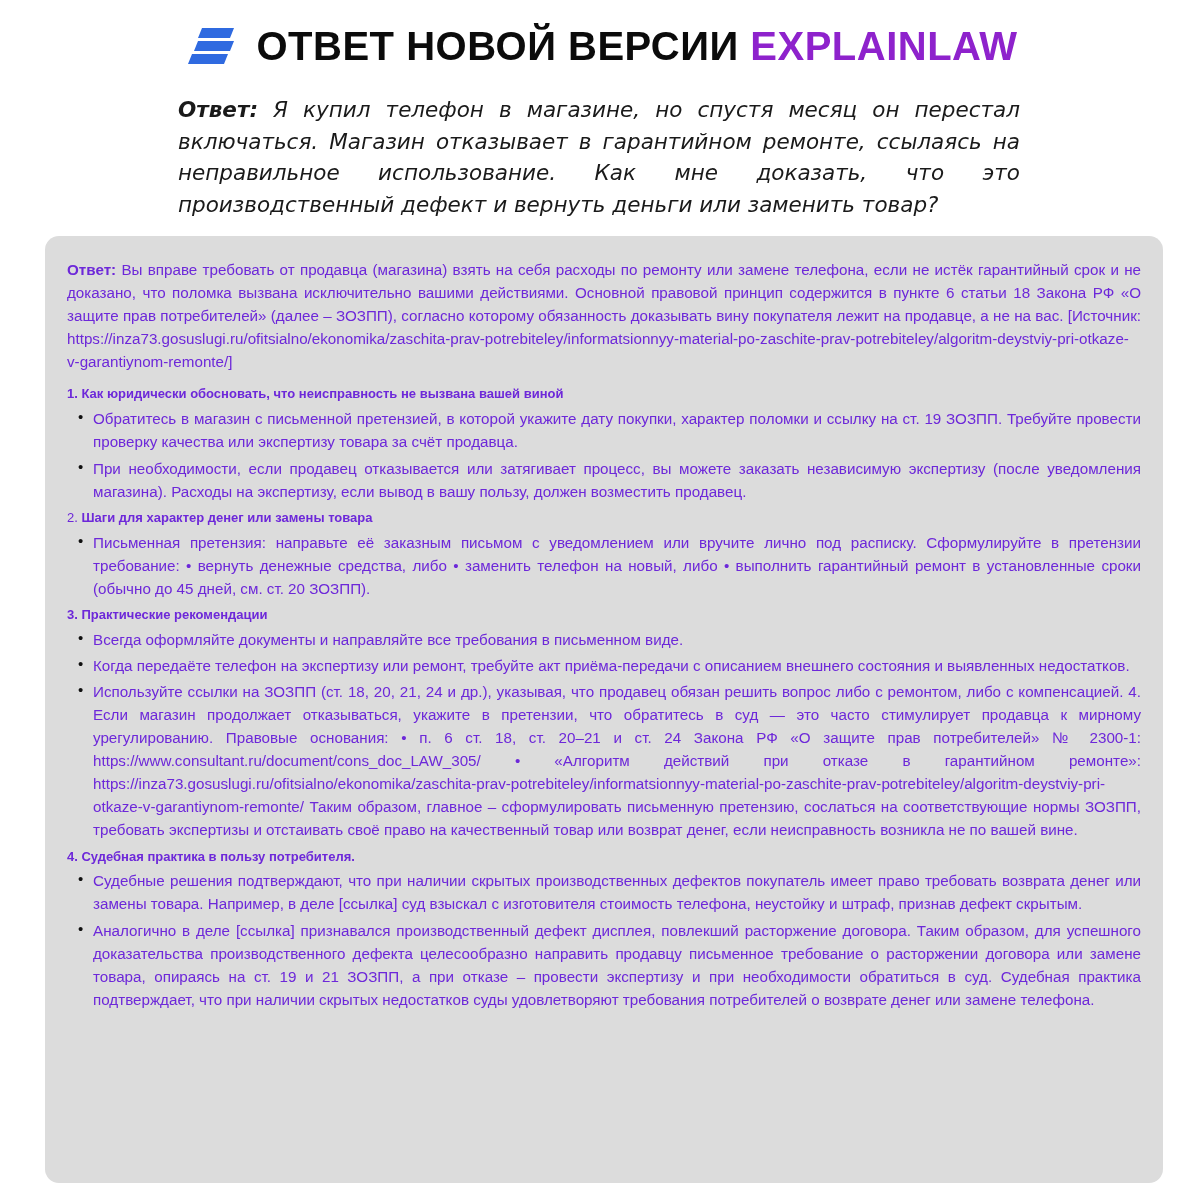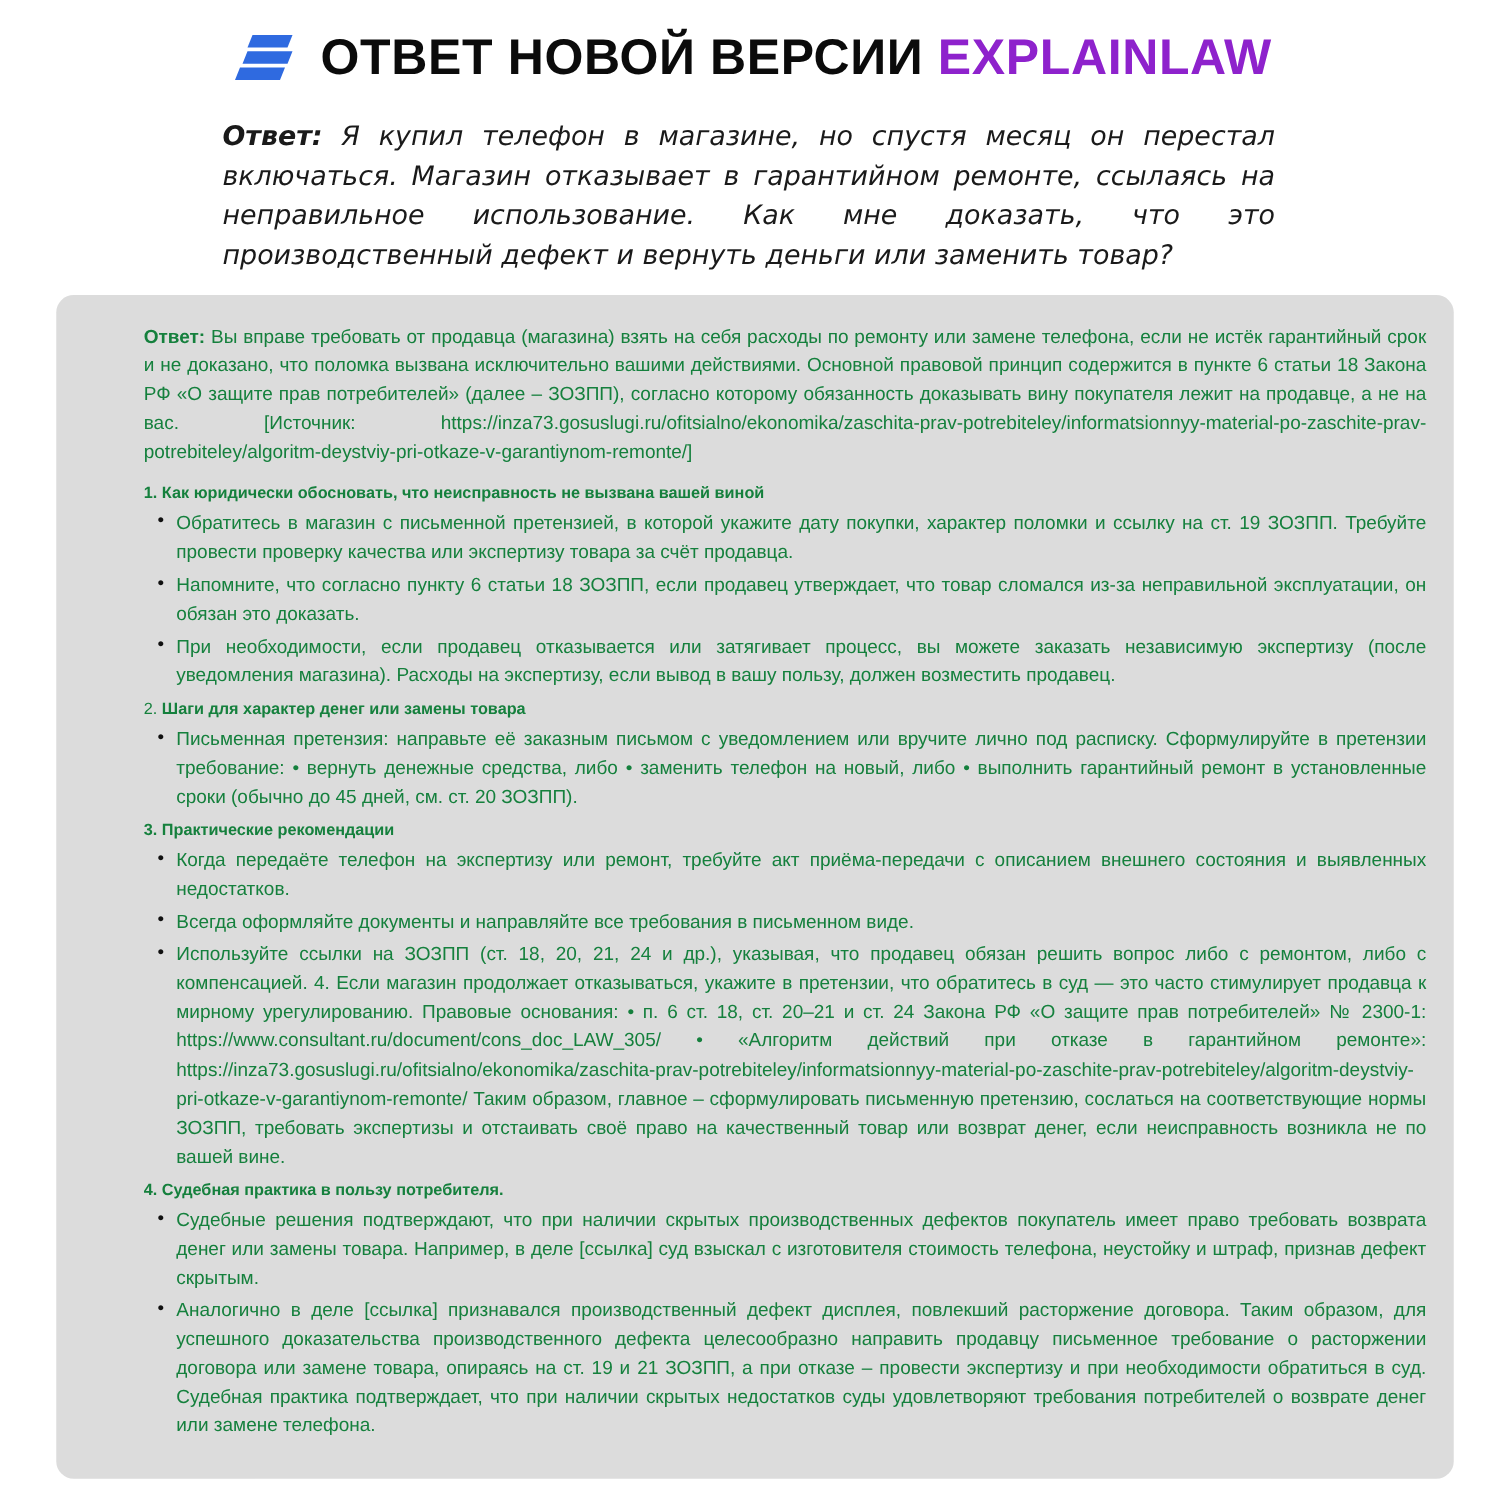--- a/index.html
+++ b/index.html
@@ -74,23 +74,22 @@
     box-sizing: border-box;
     background: #dcdcdc;
     border-radius: 14px;
     padding: 18px 22px 18px 22px;
     overflow: hidden;
   }
 
   .answer-body {
     font-size: 15.2px;
     line-height: 1.52;
-    color: #15803d;
+    color: #6d28d9;
     text-align: justify;
-    margin-left: 48px;
   }
 
   .intro-para {
     margin: 4px 0 12px 0;
     text-align: justify;
   }
   .intro-para .a-label { font-weight: bold; }
 
   .section-heading {
     font-weight: bold;
@@ -152,39 +151,38 @@
         <span class="a-label">Ответ:</span>
         <span>Вы вправе требовать от продавца (магазина) взять на себя расходы по ремонту или замене телефона, если не истёк гарантийный срок и не доказано, что поломка вызвана исключительно вашими действиями. Основной правовой принцип содержится в пункте 6 статьи 18 Закона РФ «О защите прав потребителей» (далее – ЗОЗПП), согласно которому обязанность доказывать вину покупателя лежит на продавце, а не на вас. [Источник: https://inza73.gosuslugi.ru/ofitsialno/ekonomika/zaschita-prav-potrebiteley/informatsionnyy-material-po-zaschite-prav-potrebiteley/algoritm-deystviy-pri-otkaze-v-garantiynom-remonte/]</span>
       </p>
 
       <div class="section-heading h-bold-num">
         <span class="num">1.</span>
         <span>Как юридически обосновать, что неисправность не вызвана вашей виной</span>
       </div>
       <ul class="bullets">
         <li>Обратитесь в магазин с письменной претензией, в которой укажите дату покупки, характер поломки и ссылку на ст. 19 ЗОЗПП. Требуйте провести проверку качества или экспертизу товара за счёт продавца.</li>
-        <li>Напомните, что согласно пункту 6 статьи 18 ЗОЗПП, если продавец утверждает, что товар сломался из-за неправильной эксплуатации, он обязан это доказать.</li>
         <li>При необходимости, если продавец отказывается или затягивает процесс, вы можете заказать независимую экспертизу (после уведомления магазина). Расходы на экспертизу, если вывод в вашу пользу, должен возместить продавец.</li>
       </ul>
 
       <div class="section-heading">
         <span class="num">2.</span>
         <span>Шаги для характер денег или замены товара</span>
       </div>
       <ul class="bullets">
         <li>Письменная претензия: направьте её заказным письмом с уведомлением или вручите лично под расписку. Сформулируйте в претензии требование: • вернуть денежные средства, либо • заменить телефон на новый, либо • выполнить гарантийный ремонт в установленные сроки (обычно до 45 дней, см. ст. 20 ЗОЗПП).</li>
       </ul>
 
       <div class="section-heading h-bold-num">
         <span class="num">3.</span>
         <span>Практические рекомендации</span>
       </div>
       <ul class="bullets">
+        <li>Всегда оформляйте документы и направляйте все требования в письменном виде.</li>
         <li>Когда передаёте телефон на экспертизу или ремонт, требуйте акт приёма-передачи с описанием внешнего состояния и выявленных недостатков.</li>
-        <li>Всегда оформляйте документы и направляйте все требования в письменном виде.</li>
         <li>Используйте ссылки на ЗОЗПП (ст. 18, 20, 21, 24 и др.), указывая, что продавец обязан решить вопрос либо с ремонтом, либо с компенсацией. 4. Если магазин продолжает отказываться, укажите в претензии, что обратитесь в суд — это часто стимулирует продавца к мирному урегулированию. Правовые основания: • п. 6 ст. 18, ст. 20–21 и ст. 24 Закона РФ «О защите прав потребителей» № 2300-1: https://www.consultant.ru/document/cons_doc_LAW_305/ • «Алгоритм действий при отказе в гарантийном ремонте»: https://inza73.gosuslugi.ru/ofitsialno/ekonomika/zaschita-prav-potrebiteley/informatsionnyy-material-po-zaschite-prav-potrebiteley/algoritm-deystviy-pri-otkaze-v-garantiynom-remonte/ Таким образом, главное – сформулировать письменную претензию, сослаться на соответствующие нормы ЗОЗПП, требовать экспертизы и отстаивать своё право на качественный товар или возврат денег, если неисправность возникла не по вашей вине.</li>
       </ul>
 
       <div class="section-heading h-bold-num">
         <span class="num">4.</span>
         <span>Судебная практика в пользу потребителя.</span>
       </div>
       <ul class="bullets">
         <li>Судебные решения подтверждают, что при наличии скрытых производственных дефектов покупатель имеет право требовать возврата денег или замены товара. Например, в деле [ссылка] суд взыскал с изготовителя стоимость телефона, неустойку и штраф, признав дефект скрытым.</li>
         <li>Аналогично в деле [ссылка] признавался производственный дефект дисплея, повлекший расторжение договора. Таким образом, для успешного доказательства производственного дефекта целесообразно направить продавцу письменное требование о расторжении договора или замене товара, опираясь на ст. 19 и 21 ЗОЗПП, а при отказе – провести экспертизу и при необходимости обратиться в суд. Судебная практика подтверждает, что при наличии скрытых недостатков суды удовлетворяют требования потребителей о возврате денег или замене телефона.</li>

